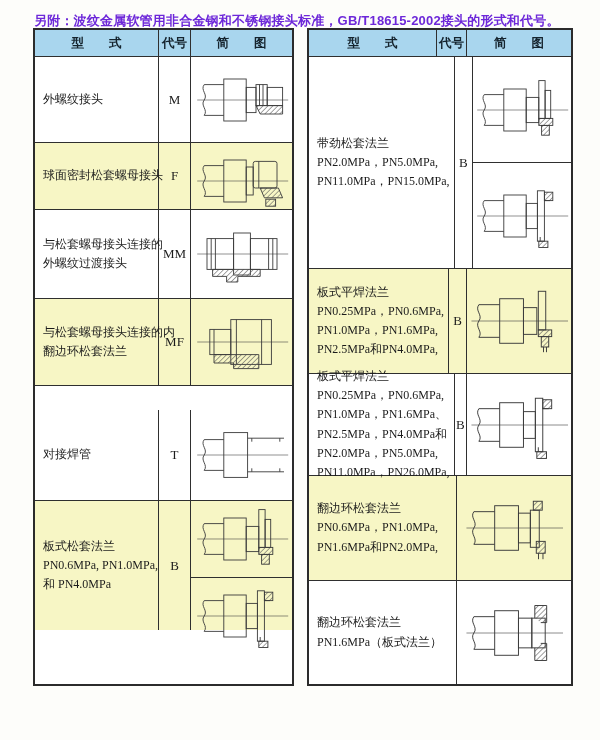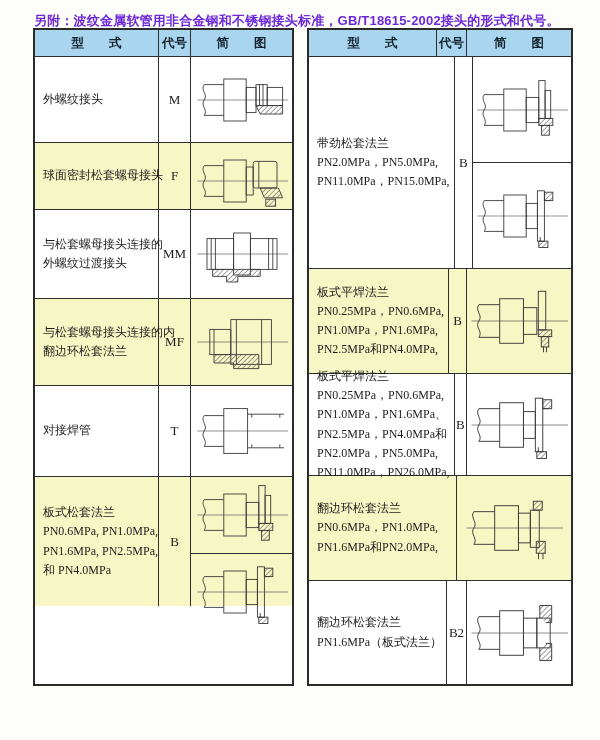--- a/index.html
+++ b/index.html
@@ -167,21 +167,21 @@
                   <path d="M30,30 V66"></path>
                   <rect x="54" y="16" width="58" height="64"></rect>
                   <path d="M62,16 V80 M98,16 V80"></path>
                   <polygon points="30,66 94,66 94,86 58,86 58,78 30,78" fill="url(#h)"></polygon>
                   <path d="M6,48 H136" stroke-width="0.8"></path>
                 </g>
               </svg>
             </div>
           </div>
         </div>
-        <div class="row" style="height: 91px;">
+        <div class="row" style="height: 91px; margin-top: 24px;">
           <div class="c-type">
             <div class="label-line">对接焊管</div>
           </div>
           <div class="c-code">T</div>
           <div class="c-diag">
             <div class="dsub dsub-single">
               <svg class="diag" viewBox="0 0 140 96" preserveAspectRatio="xMidYMid meet">
                 <g fill="none" stroke="#3c3c3c" stroke-width="1.3" stroke-linejoin="miter">
                   <path d="M16,26 c-6,8 6,14 0,22 c-6,8 6,14 0,22"></path>
                   <path d="M16,26 H44 M16,70 H44"></path>
@@ -190,21 +190,20 @@
                   <path d="M6,48 H136" stroke-width="0.8"></path>
                 </g>
               </svg>
             </div>
           </div>
         </div>
         <div class="row yellow" style="height: 129px;">
           <div class="c-type">
             <div class="label-line">板式松套法兰</div>
             <div class="label-line">PN0.6MPa, PN1.0MPa,</div>
-            <div class="label-line">PN1.6MPa, PN2.5MPa,</div>
             <div class="label-line">和 PN4.0MPa</div>
           </div>
           <div class="c-code">B</div>
           <div class="c-diag">
             <div class="dsub">
               <svg class="diag" viewBox="0 0 140 96" preserveAspectRatio="xMidYMid meet">
                 <g fill="none" stroke="#3c3c3c" stroke-width="1.3" stroke-linejoin="miter">
                   <path d="M16,26 c-6,8 6,14 0,22 c-6,8 6,14 0,22"></path>
                   <path d="M16,26 H44 M16,70 H44"></path>
                   <rect x="44" y="18" width="32" height="60"></rect>
@@ -359,21 +358,20 @@
                 </g>
               </svg>
             </div>
           </div>
         </div>
         <div class="row" style="height: 103px;">
           <div class="c-type">
             <div class="label-line">翻边环松套法兰</div>
             <div class="label-line">PN1.6MPa（板式法兰）</div>
           </div>
-          <div class="c-code">B2</div>
           <div class="c-diag">
             <div class="dsub dsub-single">
               <svg class="diag" viewBox="0 0 140 96" preserveAspectRatio="xMidYMid meet">
                 <g fill="none" stroke="#3c3c3c" stroke-width="1.3" stroke-linejoin="miter">
                   <path d="M16,26 c-6,8 6,14 0,22 c-6,8 6,14 0,22"></path>
                   <path d="M16,26 H44 M16,70 H44"></path>
                   <rect x="44" y="18" width="32" height="60"></rect>
                   <rect x="76" y="28" width="18" height="40"></rect>
                   <rect x="94" y="28" width="18" height="40"></rect>
                   <path d="M98,28 v-17 h16 v23 h-8" fill="url(#h)"></path>

